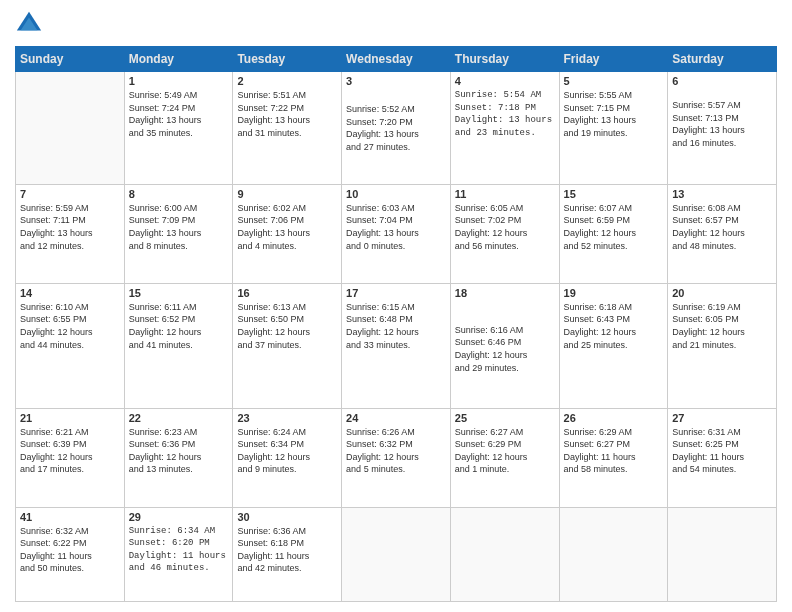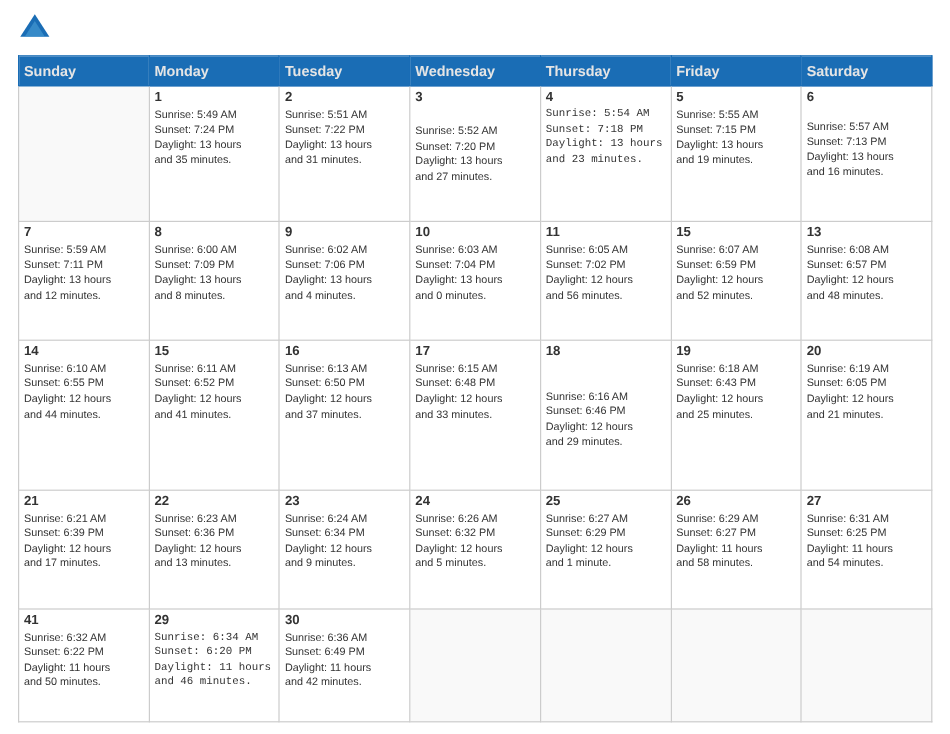--- a/index.html
+++ b/index.html
@@ -341,21 +341,21 @@
           <td>
             <span class="day-num">29</span>
             <div class="day-info" style="white-space: pre-line; font-family: Liberation Mono, monospace;">Sunrise: 6:34 AM
 Sunset: 6:20 PM
 Daylight: 11 hours
 and 46 minutes.</div>
           </td>
           <td>
             <span class="day-num">30</span>
             <div class="day-info" style="white-space: pre-line;">Sunrise: 6:36 AM
-Sunset: 6:49 PM
+Sunset: 6:18 PM
 Daylight: 11 hours
 and 42 minutes.</div>
           </td>
           <td class="empty"></td>
           <td class="empty"></td>
           <td class="empty"></td>
           <td class="empty"></td>
         </tr>
       </tbody>
   </table>

